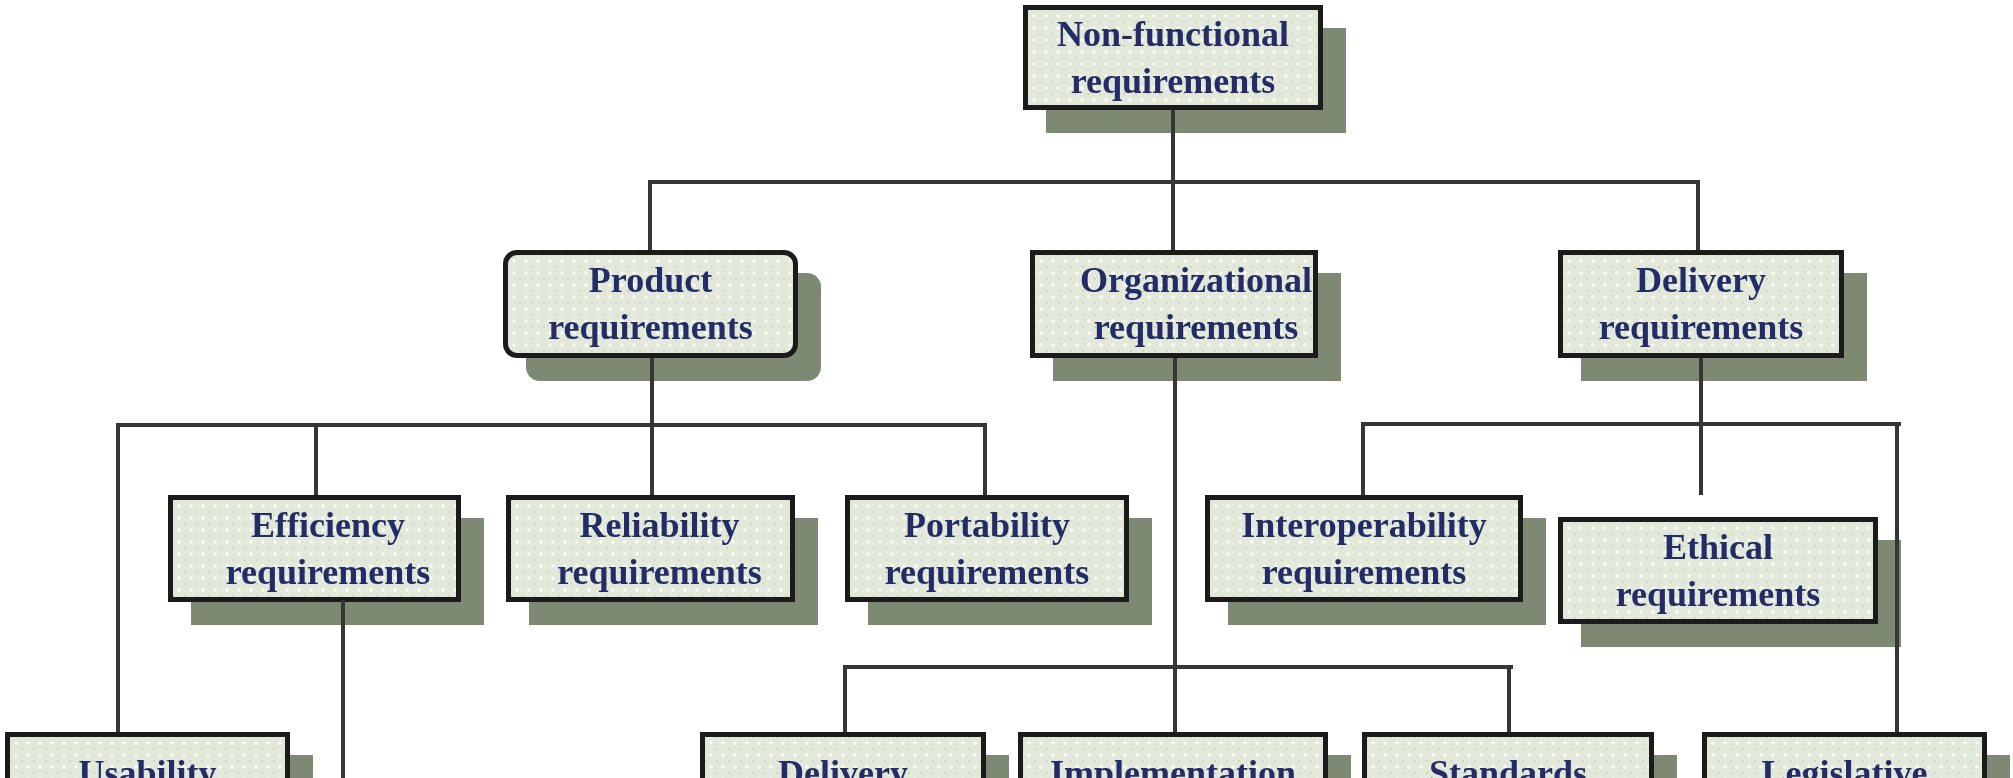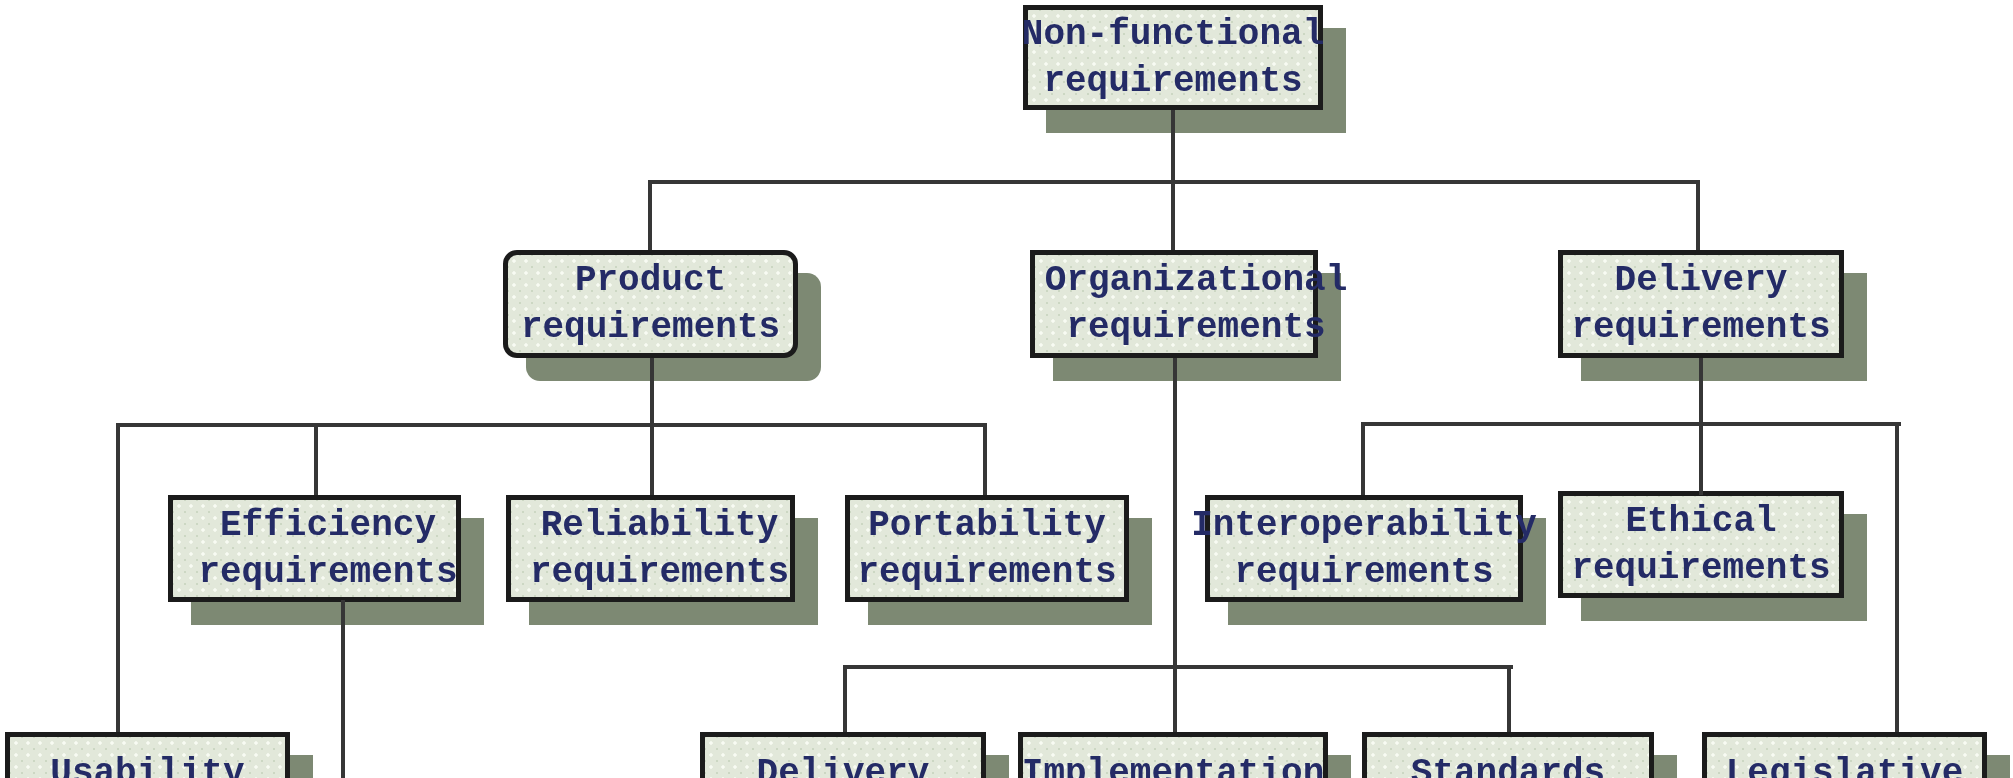--- a/index.html
+++ b/index.html
@@ -1,21 +1,21 @@
 <!DOCTYPE html>
 <html><head>
 <meta charset="utf-8">
 <style>
   html,body{margin:0;padding:0;background:#ffffff;}
   #canvas{
     position:relative;
     width:2013px;height:778px;
     overflow:hidden;
     background:#ffffff;
-    font-family:Liberation Mono, monospace;
+    font-family:Liberation Serif, serif;
   }
   
   .line{position:absolute;background:#363636;z-index:3;}
   .h-line{height:4px;}
   .v-line{width:4px;}
   
   .node{
     position:absolute;z-index:2;box-sizing:border-box;
     border:5px solid #1b1b1b;
     background-color:#e2e8da;
@@ -32,21 +32,21 @@
   .node.cut{justify-content:flex-start;padding-top:13px;}
   
   #n-nonfunctional{left:1023px;top:5px;width:300px;height:105px;}
   #n-product{left:503px;top:250px;width:295px;height:108px;border-radius:14px;}
   #n-organizational{left:1030px;top:250px;width:288px;height:108px;padding-left:44px;}
   #n-external{left:1558px;top:250px;width:286px;height:108px;}
   #n-efficiency{left:168px;top:495px;width:293px;height:107px;padding-left:27px;}
   #n-reliability{left:506px;top:495px;width:289px;height:107px;padding-left:18px;}
   #n-portability{left:845px;top:495px;width:284px;height:107px;}
   #n-interoperability{left:1205px;top:495px;width:318px;height:107px;}
-  #n-ethical{left:1558px;top:491px;width:286px;height:107px;text-align:right;}
+  #n-ethical{left:1558px;top:517px;width:320px;height:107px;text-align:right;}
   #n-usability{left:5px;top:732px;width:285px;height:108px;}
   #n-delivery{left:700px;top:732px;width:286px;height:108px;}
   #n-implementation{left:1018px;top:732px;width:310px;height:108px;}
   #n-standards{left:1362px;top:732px;width:292px;height:108px;}
   #n-legislative{left:1702px;top:732px;width:285px;height:108px;}
 </style>
 </head>
 <body>
 
 <div id="canvas">

